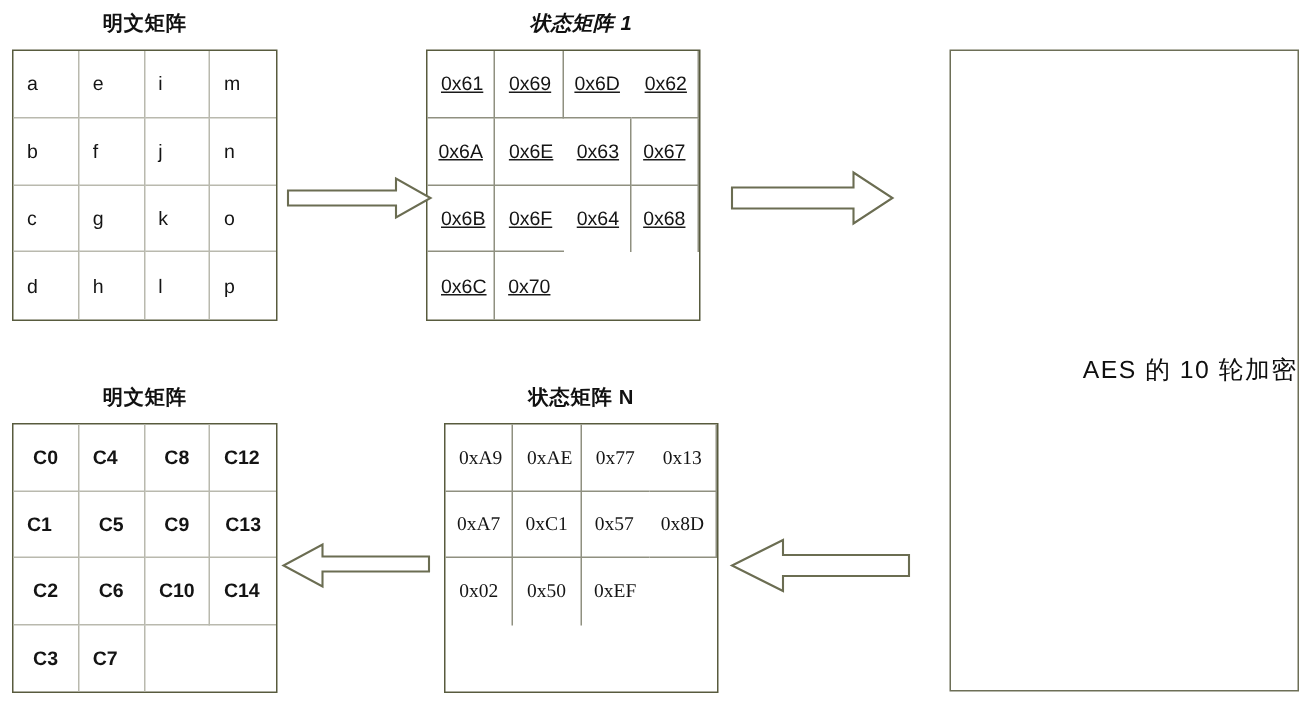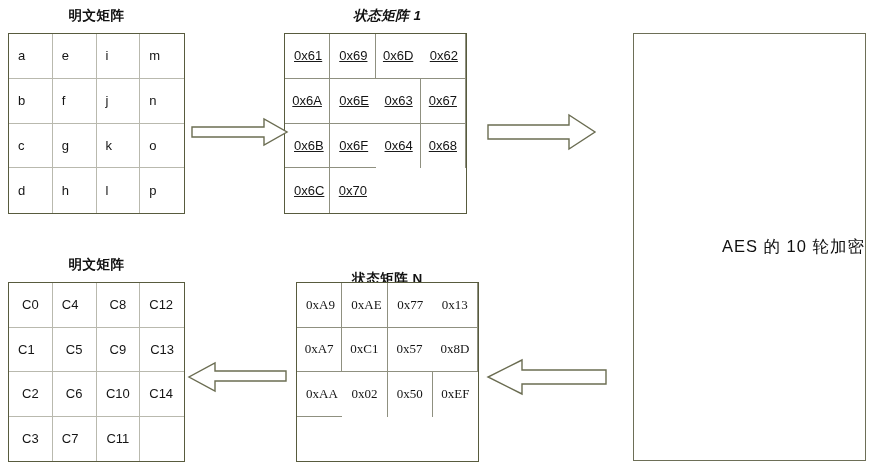--- a/index.html
+++ b/index.html
@@ -91,21 +91,21 @@
 <body>
 
 <div id="canvas">
 
   <div class="caption" style="left:8px; top:7px; width:177px;">明文矩阵</div>
 
   <div class="caption" style="left:296px; top:7px; width:183px;font-style:italic;">状态矩阵 1</div>
 
   <div class="caption" style="left:8px; top:256px; width:177px;">明文矩阵</div>
 
-  <div class="caption" style="left:296px; top:256px; width:183px;margin-top:14px;">状态矩阵 N</div>
+  <div class="caption" style="left:296px; top:256px; width:183px;">状态矩阵 N</div>
 
   <div class="matrix" style="left:8px; top:33px; width:177px; height:181px;">
     <div class="cell r0 c0">a</div>
     <div class="cell r0 c1">e</div>
     <div class="cell r0 c2">i</div>
     <div class="cell r0 c3">m</div>
 
     <div class="cell r1 c0">b</div>
     <div class="cell r1 c1">f</div>
     <div class="cell r1 c2">j</div>
@@ -135,53 +135,51 @@
     <div class="cell r2 c1 ctr">0x67</div>
     <div class="cell r2 c2">0x6B</div>
     <div class="cell r2 c3">0x6F</div>
 
     <div class="cell r3 c0">0x64</div>
     <div class="cell r3 c1 ctr">0x68</div>
     <div class="cell r3 c2">0x6C</div>
     <div class="cell r3 c3 ctr">0x70</div>
   </div>
 
-  <div class="matrix" style="left:8px; top:282px; width:177px; height:180px;">
+  <div class="matrix" style="left:8px; top:282px; width:177px; height:180px;font-weight:bold;">
     <div class="cell r0 c0 ctr">C0</div>
     <div class="cell r0 c1">C4</div>
     <div class="cell r0 c2 ctr">C8</div>
     <div class="cell r0 c3">C12</div>
 
     <div class="cell r1 c0">C1</div>
     <div class="cell r1 c1 ctr">C5</div>
     <div class="cell r1 c2 ctr">C9</div>
     <div class="cell r1 c3 ctr">C13</div>
 
     <div class="cell r2 c0 ctr">C2</div>
     <div class="cell r2 c1 ctr">C6</div>
     <div class="cell r2 c2 ctr">C10</div>
     <div class="cell r2 c3">C14</div>
 
     <div class="cell r3 c0 ctr">C3</div>
     <div class="cell r3 c1">C7</div>
-    <div class="cell r3 c2 ctr">C11</div>
   </div>
 
   <div class="matrix hex" style="left:296px; top:282px; width:183px; height:180px;font-family:Liberation Serif, serif;">
     <div class="cell r0 c0">0xA9</div>
     <div class="cell r0 c2">0xAE</div>
     <div class="cell r0 c3 ctr">0x77</div>
 
     <div class="cell r1 c0">0x13</div>
     <div class="cell r1 c1 ctr">0xA7</div>
     <div class="cell r1 c2 ctr">0xC1</div>
     <div class="cell r1 c3">0x57</div>
 
     <div class="cell r2 c1 ctr">0x8D</div>
-    <div class="cell r2 c3">0xAA</div>
 
     <div class="cell r3 c1 ctr">0x02</div>
     <div class="cell r3 c2 ctr">0x50</div>
     <div class="cell r3 c3 ctr">0xEF</div>
   </div>
 
   <div class="aes-box" style="left:633px; top:33px; width:233px; height:428px;">
     <span class="aes-label">AES 的 10 轮加密</span>
   </div>
 

